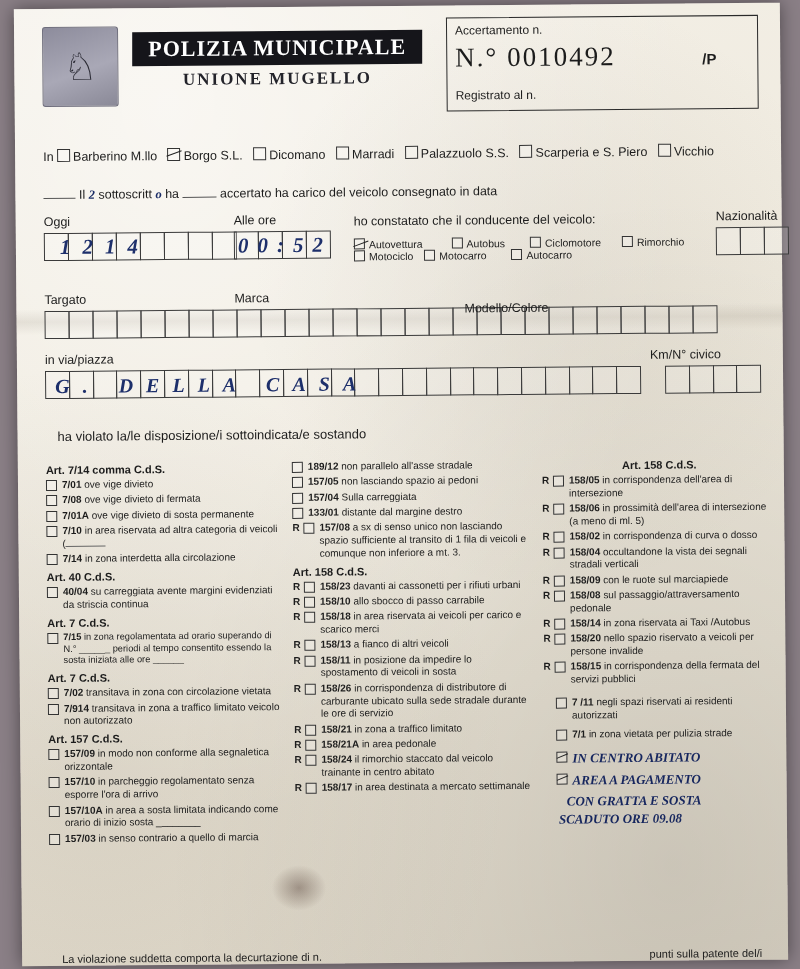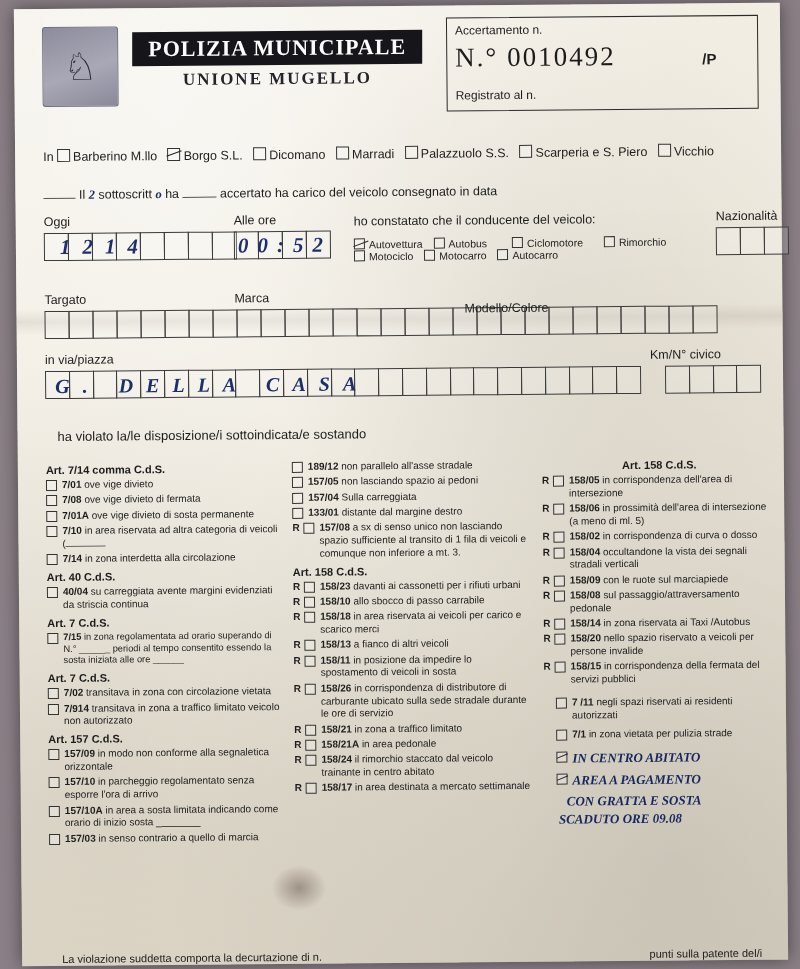--- a/index.html
+++ b/index.html
@@ -165,27 +165,27 @@
       <div class="bx"></div>
       <div class="bx"></div>
       <div class="bx"></div>
       <div class="bx"></div>
     </div>
     <div class="hw" style="left:194px;top:20px;letter-spacing:9px">00:52</div>
 
     <div class="lbl" style="position:absolute;left:310px;top:2px">ho constatato che il conducente del veicolo:</div>
     <div class="vtypes">
       <span><span class="cb cbX" style="width:9px;height:9px"></span><span>Autovettura</span></span>
-      <span style=""><span class="cb" style="width:9px;height:9px"></span><span>Autobus</span></span>
+      <span style="margin-left:18px"><span class="cb" style="width:9px;height:9px"></span><span>Autobus</span></span>
       <span style="margin-left:14px"><span class="cb" style="width:9px;height:9px"></span><span>Ciclomotore</span></span>
       <span style="margin-left:10px"><span class="cb" style="width:9px;height:9px"></span><span>Rimorchio</span></span>
       <br>
       <span><span class="cb" style="width:9px;height:9px"></span><span>Motociclo</span></span>
       <span style=""><span class="cb" style="width:9px;height:9px"></span><span>Motocarro</span></span>
-      <span style=""><span class="cb" style="width:9px;height:9px"></span><span>Autocarro</span></span>
+      <span style="margin-left:14px"><span class="cb" style="width:9px;height:9px"></span><span>Autocarro</span></span>
     </div>
 
     <div class="naz">
       <div>Nazionalità</div>
       <div class="boxes" style="position:relative;left:0;top:4px">
         <div class="bx"></div>
         <div class="bx"></div>
         <div class="bx"></div>
       </div>
 

